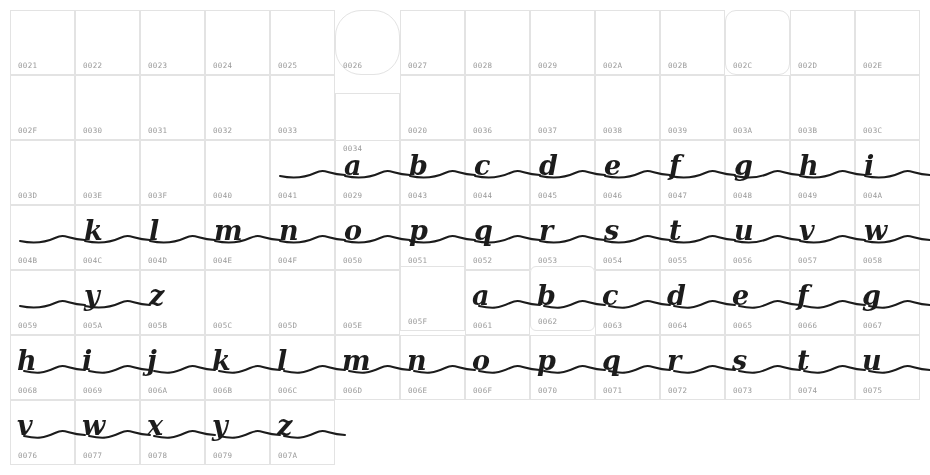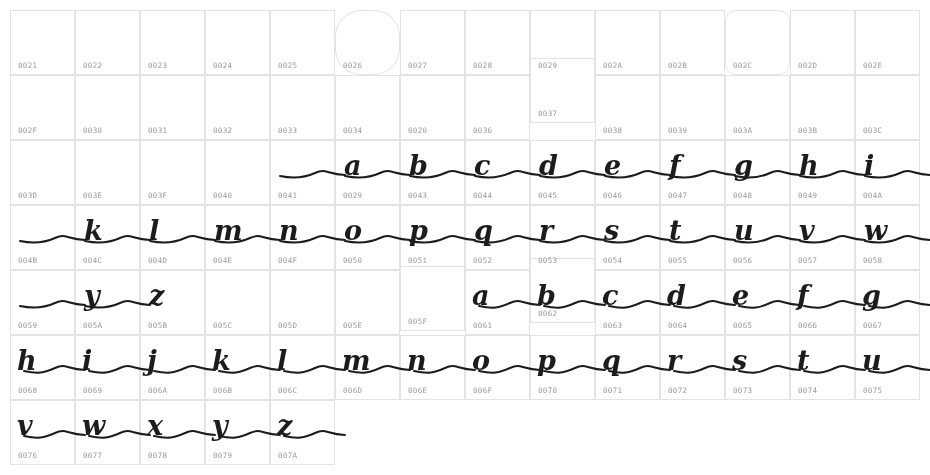--- a/index.html
+++ b/index.html
@@ -74,30 +74,30 @@
     </div>
     <div class="cell" style="left: 130px; top: 65px;">
       <span class="label">0031</span>
     </div>
     <div class="cell" style="left: 195px; top: 65px;">
       <span class="label">0032</span>
     </div>
     <div class="cell" style="left: 260px; top: 65px;">
       <span class="label">0033</span>
     </div>
-    <div class="cell" style="left: 325px; top: 65px;">
+    <div class="cell" style="left: 325px; top: 83px;">
       <span class="label">0034</span>
     </div>
     <div class="cell" style="left: 390px; top: 65px;">
       <span class="label">0020</span>
     </div>
     <div class="cell" style="left: 455px; top: 65px;">
       <span class="label">0036</span>
     </div>
-    <div class="cell" style="left: 520px; top: 48px;">
+    <div class="cell" style="left: 520px; top: 65px;">
       <span class="label">0037</span>
     </div>
     <div class="cell" style="left: 585px; top: 65px;">
       <span class="label">0038</span>
     </div>
     <div class="cell" style="left: 650px; top: 65px;">
       <span class="label">0039</span>
     </div>
     <div class="cell" style="left: 715px; top: 65px;">
       <span class="label">003A</span>
@@ -209,21 +209,21 @@
     </div>
     <div class="cell" style="left: 325px; top: 260px;">
       <span class="label">005E</span>
     </div>
     <div class="cell" style="left: 390px; top: 256px;">
       <span class="label">005F</span>
     </div>
     <div class="cell" style="left: 455px; top: 260px;">
       <span class="label">0061</span>
     </div>
-    <div class="cell" style="left: 520px; top: 248px;">
+    <div class="cell" style="left: 520px; top: 256px; border-radius: 6px;">
       <span class="label">0062</span>
     </div>
     <div class="cell" style="left: 585px; top: 260px;">
       <span class="label">0063</span>
     </div>
     <div class="cell" style="left: 650px; top: 260px;">
       <span class="label">0064</span>
     </div>
     <div class="cell" style="left: 715px; top: 260px;">
       <span class="label">0065</span>

